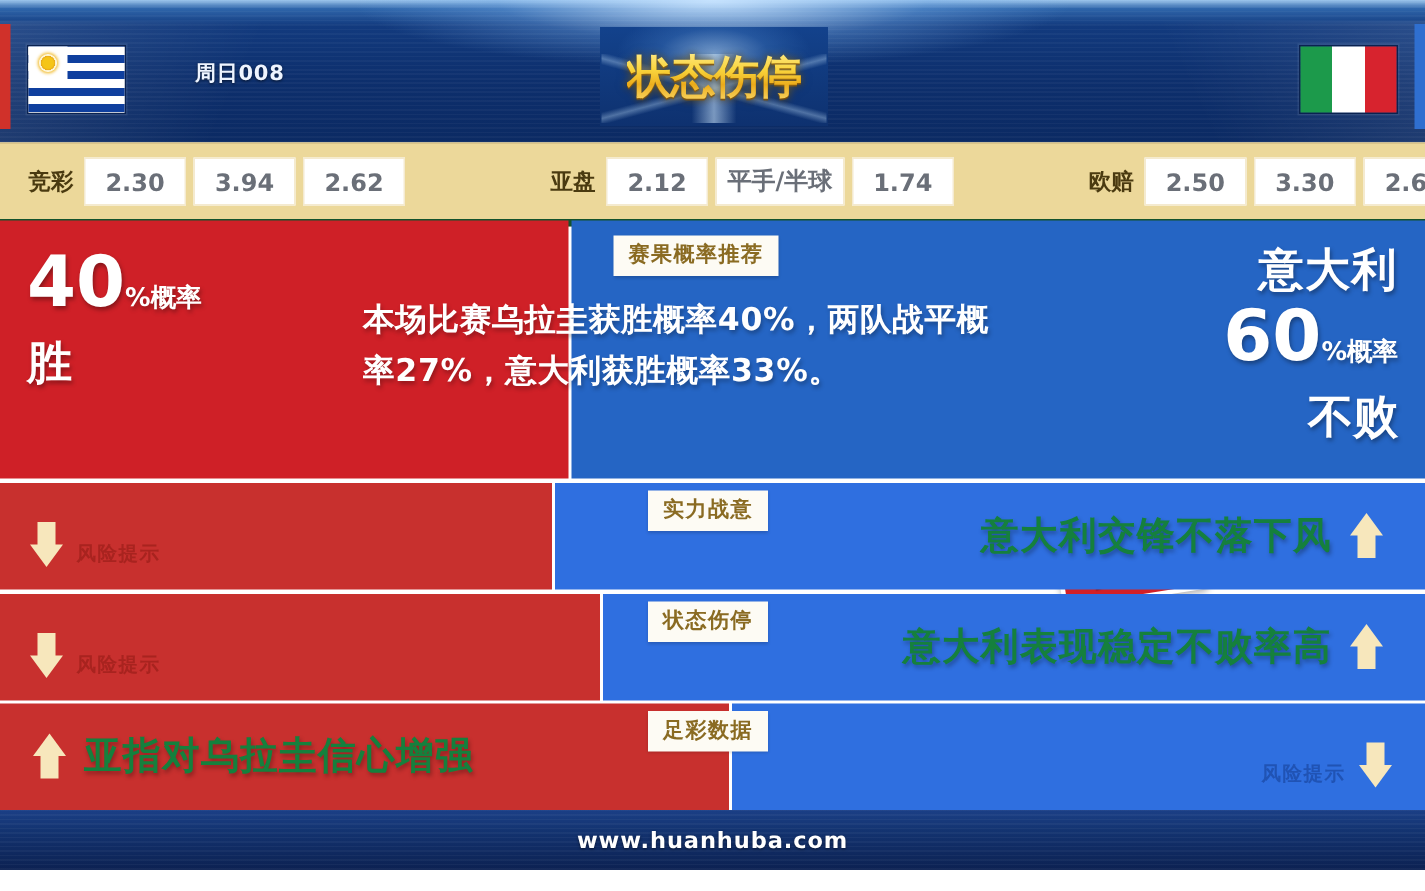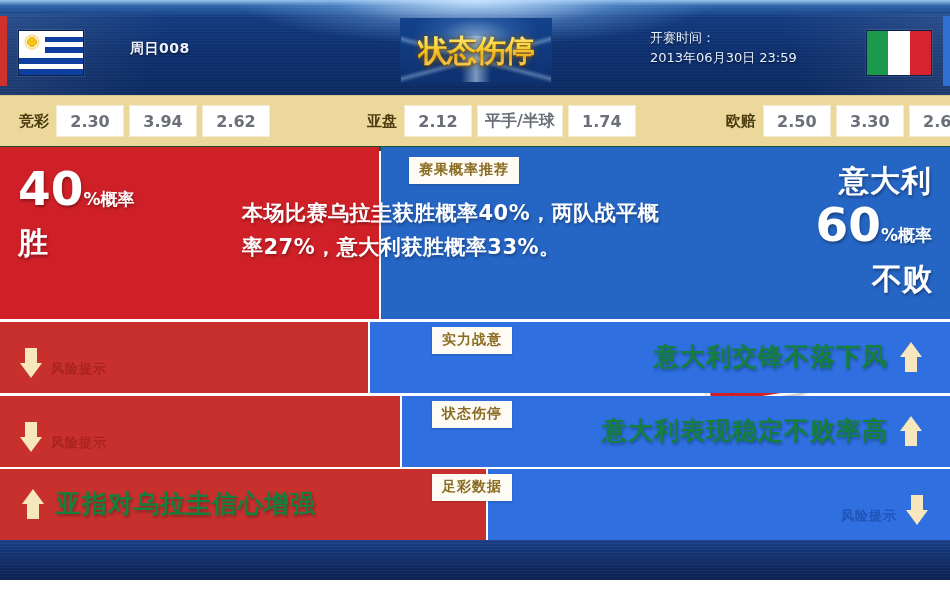--- a/index.html
+++ b/index.html
@@ -183,24 +183,20 @@
       <div class="uy-sun"></div>
     </div>
 
     <div class="match-no">周日008</div>
 
     <div class="logo-wrap">
       <div class="logo-star"></div>
       <div class="logo-text">状态伤停</div>
     </div>
 
-    <div class="kick">
-      <div>开赛时间：</div>
-      <div>2013年06月30日 23:59</div>
-    </div>
 
     <div class="flag flag-r">
       <div class="it-g"></div>
       <div class="it-w"></div>
       <div class="it-r"></div>
     </div>
   </div>
 
   <div class="odds">
     <div class="odds-grp" style="margin-left:12px;">
@@ -289,16 +285,17 @@
     </div>
     <div class="risk risk-blue" style="right:22px;top:26px;">
       <div class="txt">风险提示</div>
       <div class="arw arw-dn"></div>
     </div>
   </div>
   <div class="tab-chip" style="left:432px;top:474px;">足彩数据</div>
 
   <div class="footer">
     <div class="ft"></div>
+    <span>www.huanhuba.com</span>
   </div>
   <div class="botstrip"></div>
 
 </div>
 
 </body></html>

